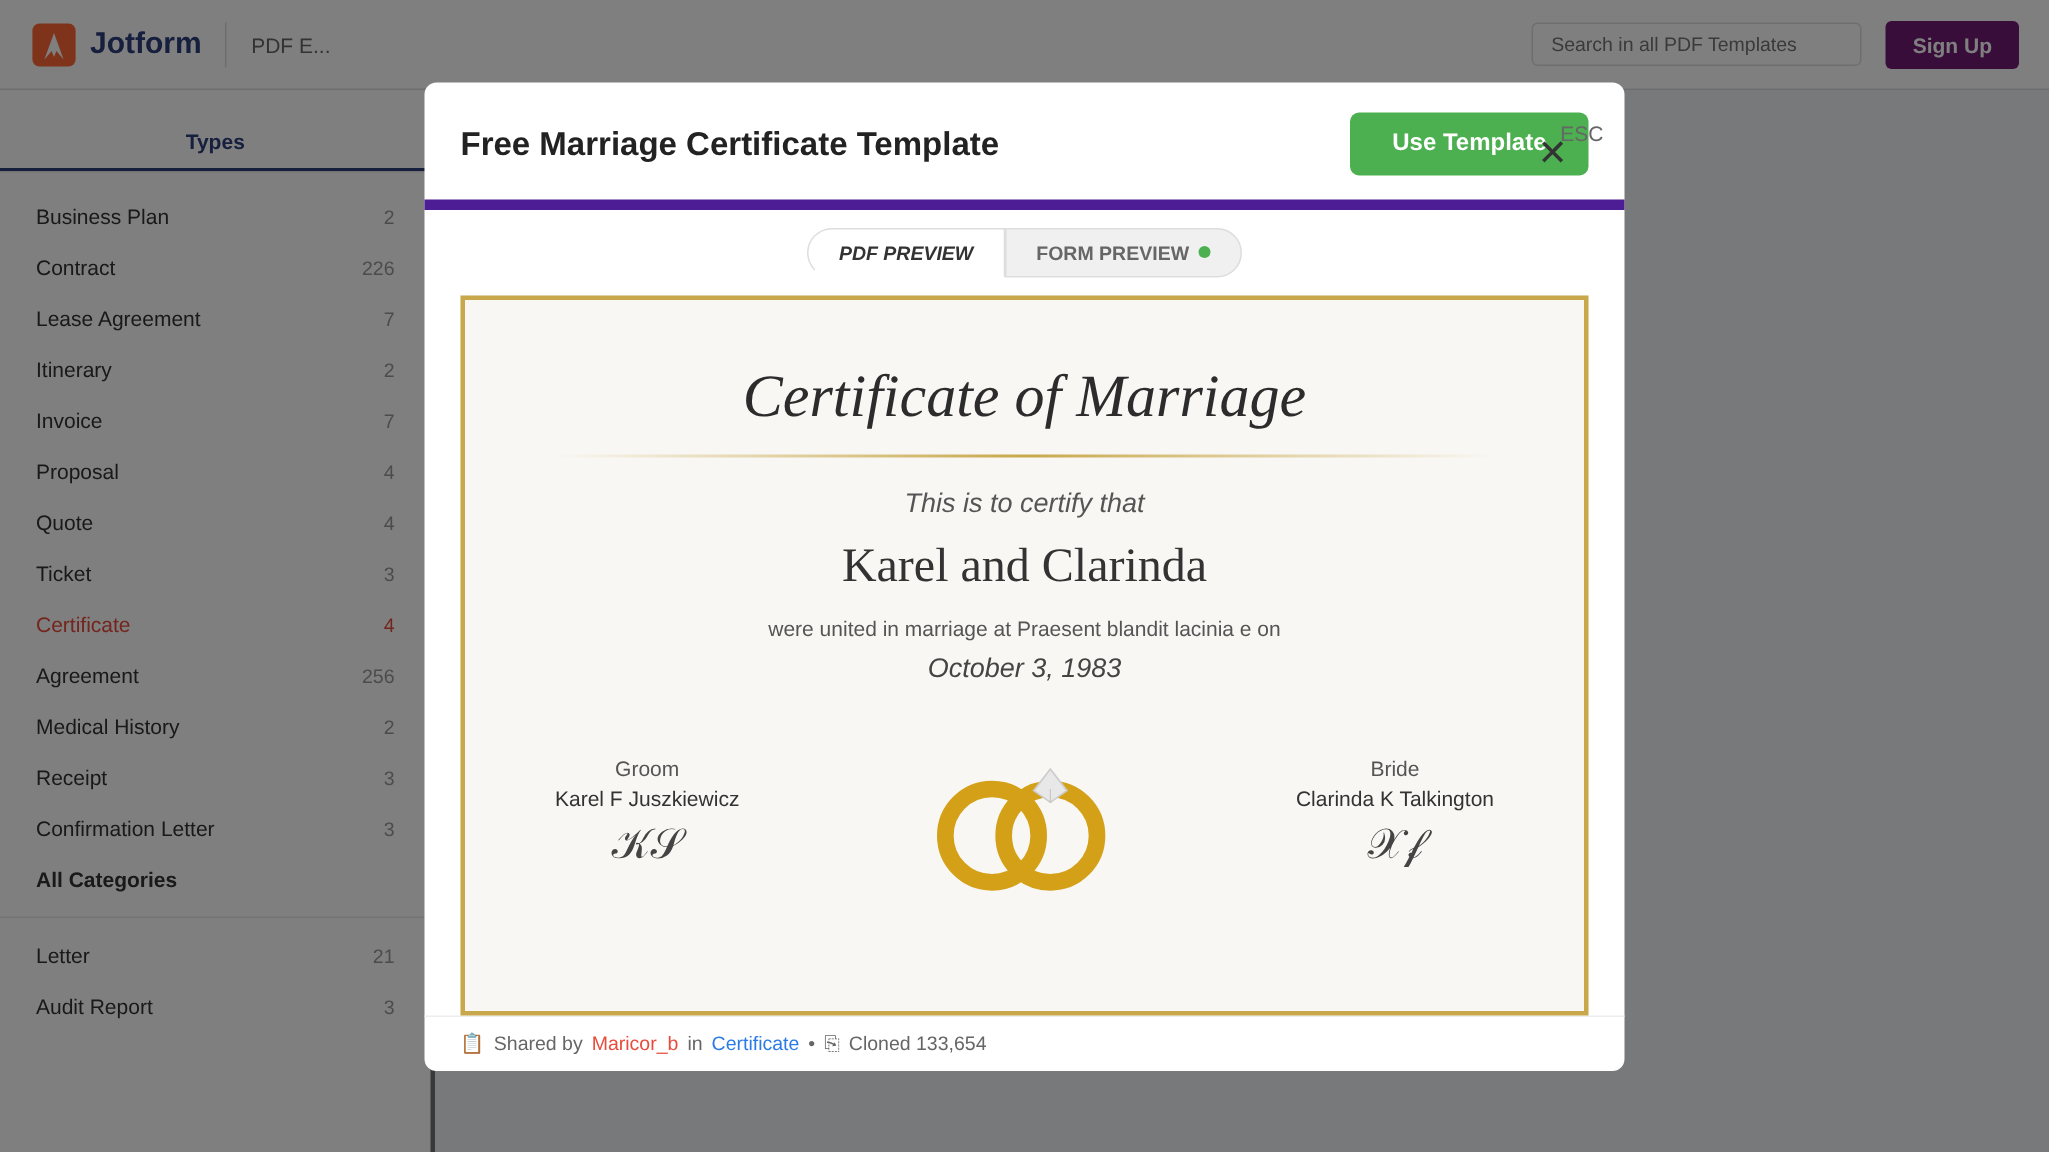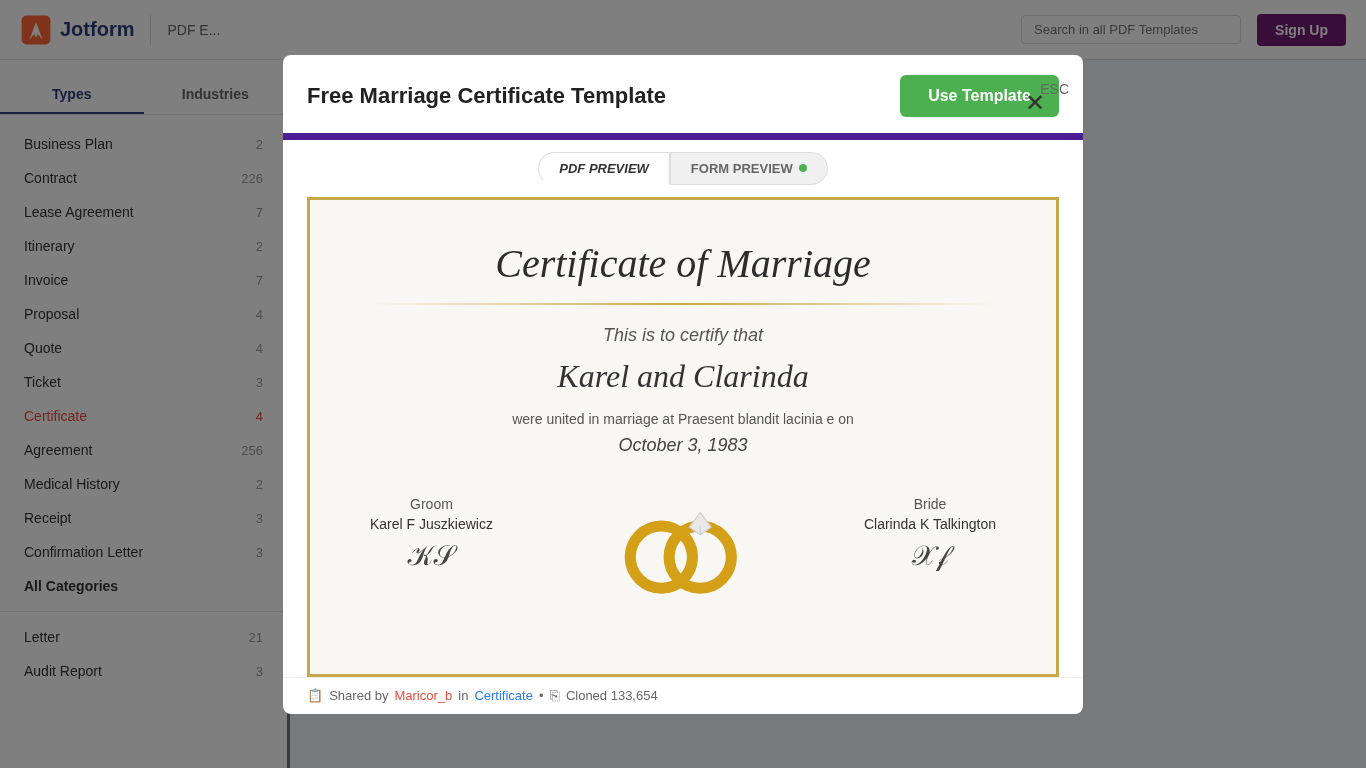--- a/index.html
+++ b/index.html
@@ -50,24 +50,24 @@
     .preview-tab:last-child { border-radius: 0 20px 20px 0; display: flex; align-items: center; gap: 6px; }
     .preview-tab.active { background: #fff; color: #333; border-bottom-color: #fff; font-style: italic; }
     .preview-dot { width: 8px; height: 8px; background: #4caf50; border-radius: 50%; display: inline-block; }
 
     
     .cert-container { padding: 12px 24px 0; }
     .cert-frame { border: 3px solid #c8a84b; background: #f9f7f4; min-height: 480px; display: flex; flex-direction: column; align-items: center; padding: 40px 60px; position: relative; }
     .cert-title { font-family: 'Palatino Linotype', 'Book Antiqua', Palatino, serif; font-style: italic; font-size: 40px; color: #2c2c2c; margin-bottom: 16px; text-align: center; }
     .cert-divider { width: 100%; height: 2px; background: linear-gradient(to right, transparent, #c8a84b, transparent); margin-bottom: 20px; }
     .cert-certify { font-size: 18px; color: #555; margin-bottom: 12px; font-style: italic; }
-    .cert-names { font-family: 'Palatino Linotype', serif; font-style: italic; font-size: 32px; color: #333; margin-bottom: 16px; }
+    .cert-names { font-family: 'Palatino Linotype', serif; font-size: 32px; color: #333; margin-bottom: 16px; }
     .cert-text { font-size: 14px; color: #555; margin-bottom: 8px; }
     .cert-date { font-style: italic; font-size: 18px; color: #444; margin-bottom: 30px; }
-    .cert-parties { display: flex; width: 100%; justify-content: space-between; align-items: flex-start; margin-top: 10px; }
+    .cert-parties { display: flex; width: 100%; justify-content: space-between; align-items: center; margin-top: 10px; }
     .cert-party { text-align: center; }
     .cert-party-role { font-size: 14px; color: #555; margin-bottom: 4px; }
     .cert-party-name { font-size: 14px; color: #333; font-weight: 500; }
     .cert-signature { font-family: 'Brush Script MT', cursive; font-size: 28px; color: #444; margin: 8px 0; }
     .cert-rings { flex: 1; display: flex; justify-content: center; align-items: center; }
 
     
     .modal-footer { padding: 10px 24px; border-top: 1px solid #eee; font-size: 13px; color: #666; display: flex; align-items: center; gap: 6px; }
     .footer-link { color: #e74c3c; text-decoration: none; }
     .footer-cert-link { color: #2c7be5; text-decoration: none; }
@@ -93,21 +93,20 @@
   <div class="header-spacer"></div>
   <input class="search-bar" type="text" placeholder="Search in all PDF Templates" style="">
   <button class="btn-signup">Sign Up</button>
 </div>
 
 <div class="layout">
 
   <div class="sidebar">
     <div class="sidebar-tabs">
       <div class="sidebar-tab active">Types</div>
-      <div class="sidebar-tab">Industries</div>
     </div>
 
     <div class="sidebar-item">
       <span>Business Plan</span>
       <span class="count">2</span>
     </div>
     <div class="sidebar-item">
       <span>Contract</span>
       <span class="count">226</span>
     </div>

